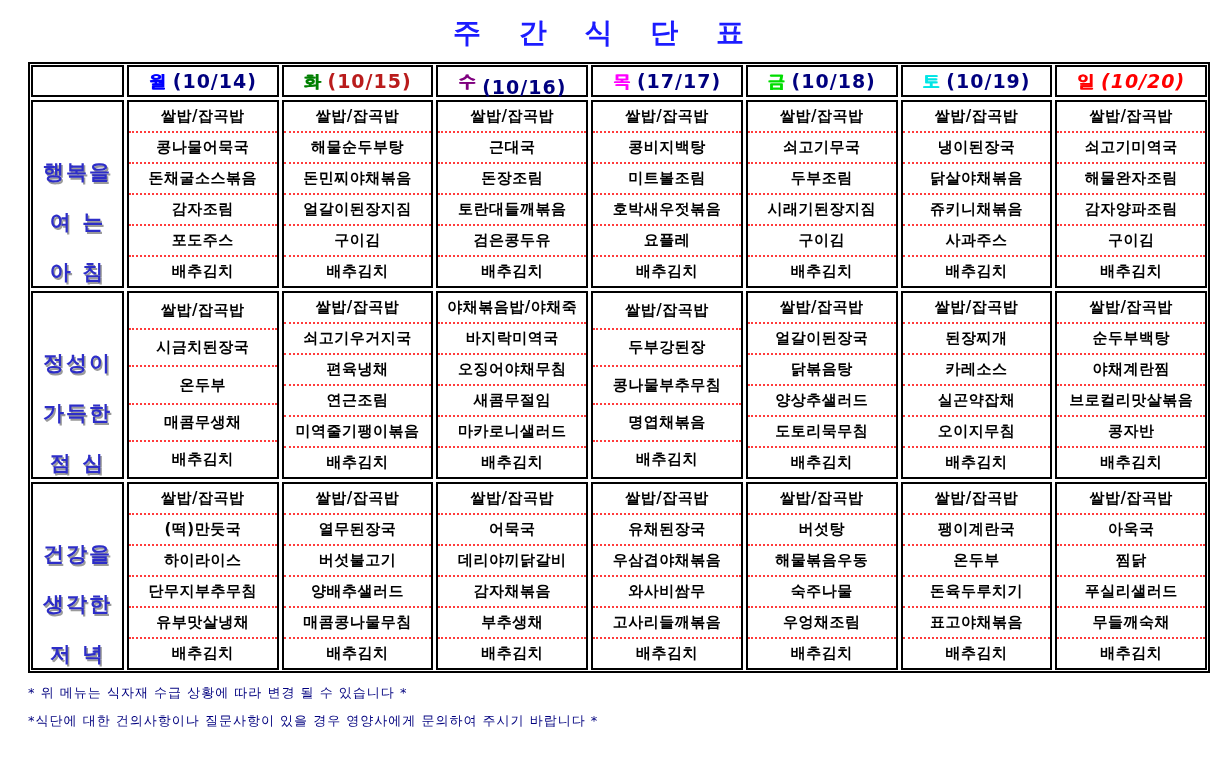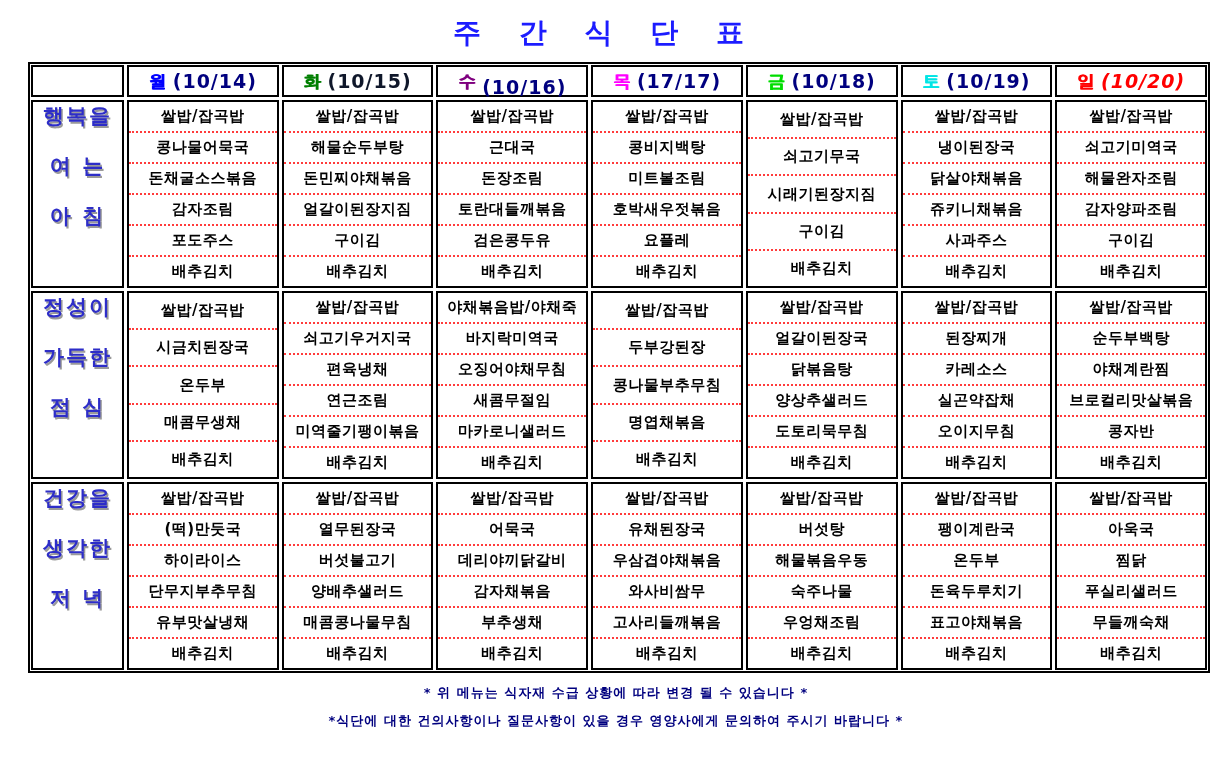--- a/index.html
+++ b/index.html
@@ -23,52 +23,52 @@
     box-sizing:content-box;
   }
   .cell{border:2px solid #000;background:#fff;box-sizing:border-box;}
   .day-header{
     display:flex;align-items:center;justify-content:center;gap:7px;
     font-size:19px;font-weight:bold;white-space:nowrap;
   }
   .day-icon{font-size:17px;font-weight:bold;text-shadow:1px 0 0 currentColor;}
   .day-date{letter-spacing:1px;}
   .meal-label{
-    display:flex;flex-direction:column;align-items:center;justify-content:flex-start;gap:22px;
+    display:flex;flex-direction:column;align-items:center;justify-content:flex-end;gap:22px;
     font-size:21px;font-weight:bold;color:#2d2dc8;
     text-shadow:1.5px 1.5px 0 #9a9a9a;
     letter-spacing:2px;white-space:nowrap;
   }
   .menu-cell{display:flex;flex-direction:column;}
   .menu-item{
     flex:1;display:flex;align-items:center;justify-content:center;
     font-size:15px;font-weight:bold;color:#000;white-space:nowrap;
     letter-spacing:0.5px;
   }
   .menu-item + .menu-item{border-top:2px dotted #ff3b3b;}
   .footer{
-    position:absolute;left:28px;width:1176px;top:684px;text-align:center;
-    color:#00007f;font-weight:bold;font-size:13px;
+    position:absolute;left:28px;width:1176px;top:684px;text-align:left;
+    color:#00007f;font-weight:normal;font-size:13px;
   }
   .footer-line{margin:0 0 10px 0;letter-spacing:1px;}
 </style>
 </head>
 <body>
 
 <div class="page-title">주 간 식 단 표</div>
 
 <div id="menu-grid">
     <div class="cell"></div>
     <div class="cell day-header">
       <span class="day-icon" style="color: rgb(0, 0, 255);">월</span>
       <span class="day-date" style="color: rgb(0, 0, 127);">(10/14)</span>
     </div>
     <div class="cell day-header">
       <span class="day-icon" style="color: rgb(0, 127, 0);">화</span>
-      <span class="day-date" style="color: #0f172a;">(10/15)</span>
+      <span class="day-date" style="color: #b91c1c;">(10/15)</span>
     </div>
     <div class="cell day-header">
       <span class="day-icon" style="color: rgb(127, 0, 127);">수</span>
       <span class="day-date" style="color: rgb(0, 0, 127); margin-top: 12px;">(10/16)</span>
     </div>
     <div class="cell day-header">
       <span class="day-icon" style="color: rgb(255, 0, 255);">목</span>
       <span class="day-date" style="color: rgb(0, 0, 127);">(17/17)</span>
     </div>
     <div class="cell day-header">
@@ -116,20 +116,21 @@
       <div class="menu-item">쌀밥/잡곡밥</div>
       <div class="menu-item">콩비지백탕</div>
       <div class="menu-item">미트볼조림</div>
       <div class="menu-item">호박새우젓볶음</div>
       <div class="menu-item">요플레</div>
       <div class="menu-item">배추김치</div>
     </div>
     <div class="cell menu-cell">
       <div class="menu-item">쌀밥/잡곡밥</div>
       <div class="menu-item">쇠고기무국</div>
+      <div class="menu-item">두부조림</div>
       <div class="menu-item">시래기된장지짐</div>
       <div class="menu-item">구이김</div>
       <div class="menu-item">배추김치</div>
     </div>
     <div class="cell menu-cell">
       <div class="menu-item">쌀밥/잡곡밥</div>
       <div class="menu-item">냉이된장국</div>
       <div class="menu-item">닭살야채볶음</div>
       <div class="menu-item">쥬키니채볶음</div>
       <div class="menu-item">사과주스</div>

